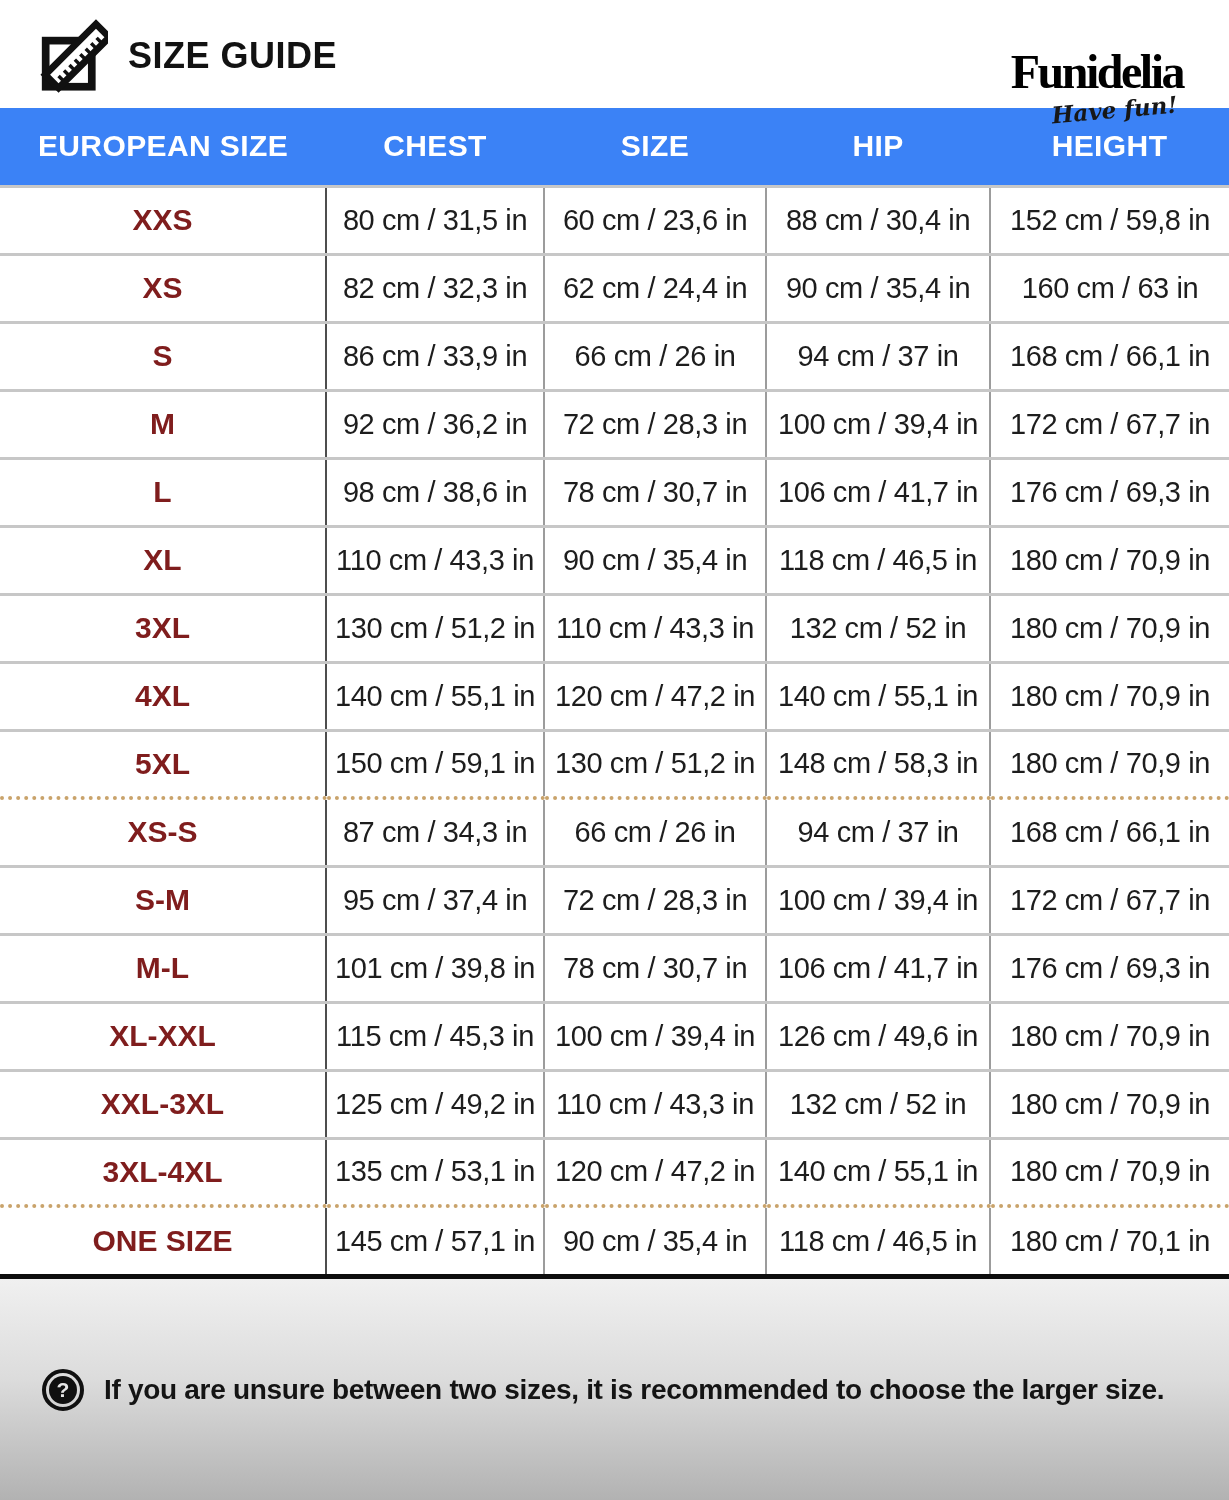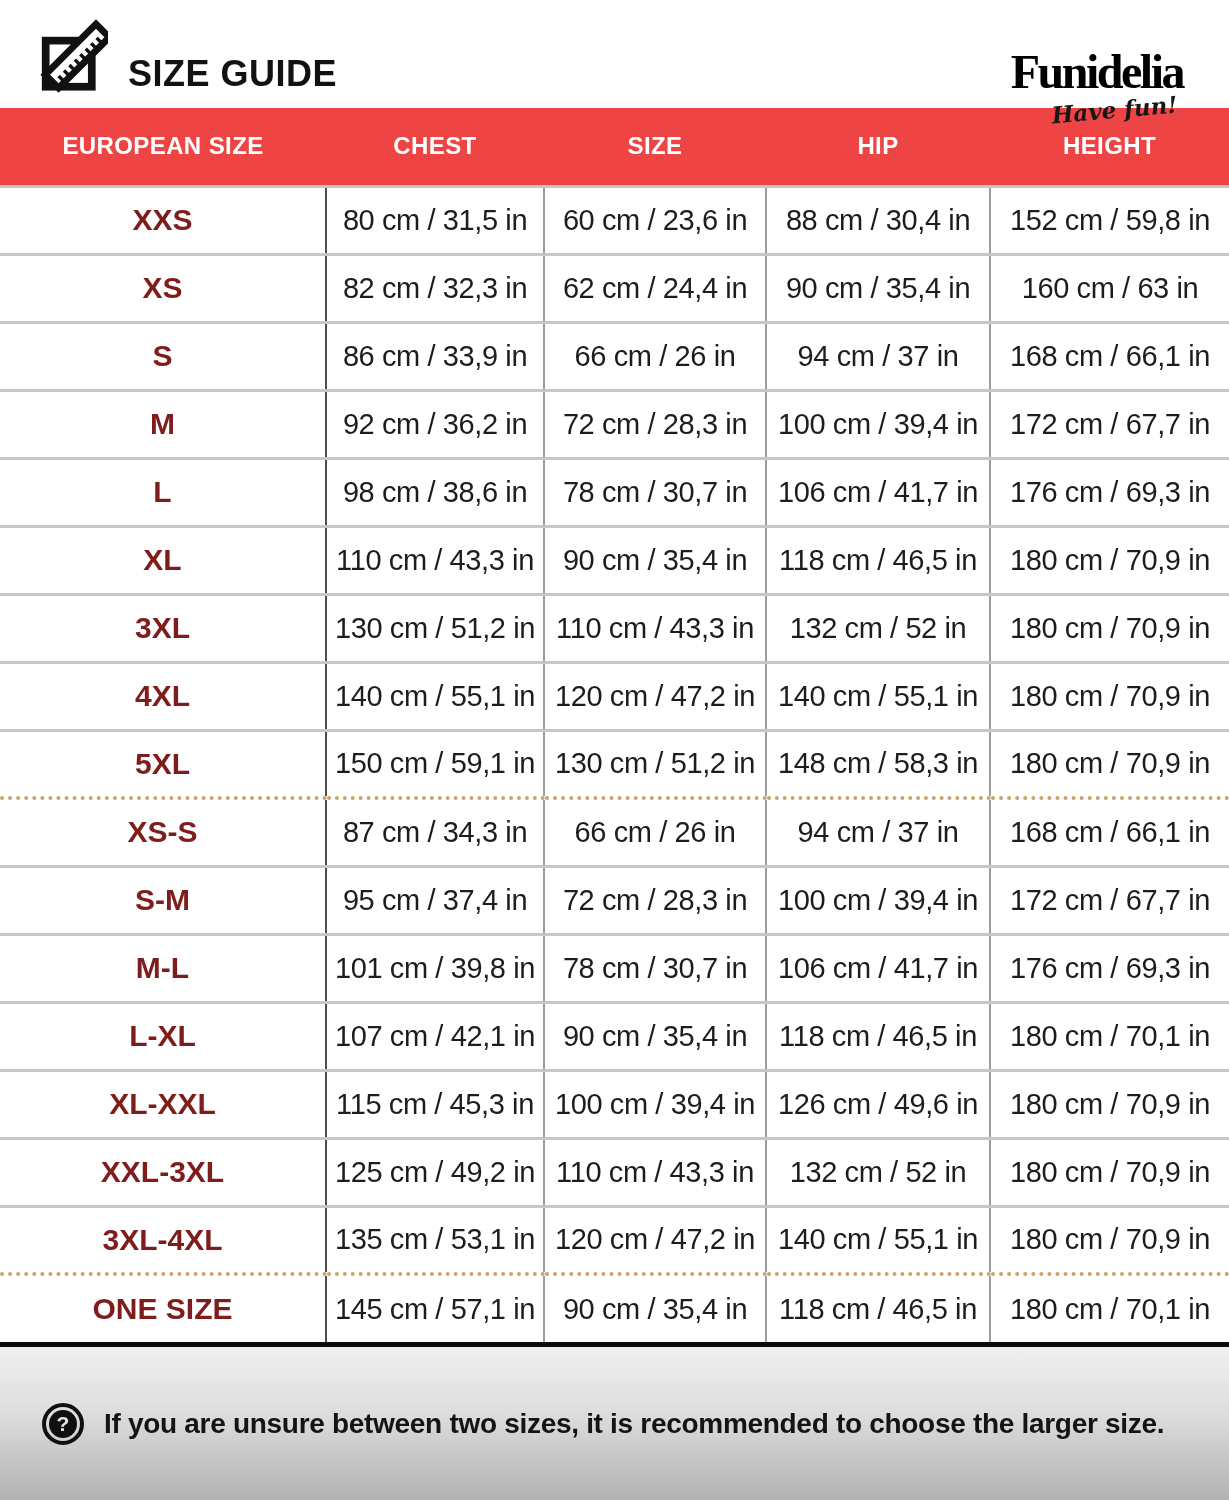--- a/index.html
+++ b/index.html
@@ -11,21 +11,21 @@
     color: #111;
   }
   .page { width: 1229px; height: 1500px; display: flex; flex-direction: column; overflow: hidden; }
 
   
   .topbar {
     height: 108px; flex: 0 0 auto;
     display: flex; align-items: center; justify-content: space-between;
     padding: 4px 46px 0 38px;
   }
-  .title-group { display: flex; align-items: flex-end; gap: 20px; }
+  .title-group { display: flex; align-items: center; gap: 20px; }
   .ruler-icon { width: 70px; height: 78px; flex: 0 0 auto; }
   .page-title {
     font-size: 36px; font-weight: 800; letter-spacing: 0.5px; color: #121212;
   }
   .logo { text-align: right; line-height: 1; margin-top: 6px; }
   .logo-brand {
     font-family: Liberation Serif, serif; font-weight: bold;
     font-size: 48px; letter-spacing: -2.5px; color: #000000; margin-top: 44px;
   }
   .logo-tagline {
@@ -34,22 +34,22 @@
     transform: rotate(-5deg); transform-origin: right center;
     margin-top: -4px; padding-right: 6px;
   }
 
   
   table.size-table {
     width: 1229px; border-collapse: collapse; table-layout: fixed;
     flex: 0 0 auto;
   }
   thead th {
-    background: #ef4444; color: #fff; height: 78px;
-    font-size: 24px; font-weight: 800; letter-spacing: 0.4px;
+    background: #3b82f6; color: #fff; height: 78px;
+    font-size: 30px; font-weight: 800; letter-spacing: 0.4px;
     text-align: center; vertical-align: middle; margin-left: 40px;
   }
   tbody td {
     height: 68px; text-align: center; vertical-align: middle;
     border-top: 3px solid #c7c7c7;
     font-size: 29px; font-weight: 400; color: #1d1d1d; letter-spacing: -0.4px;
     white-space: nowrap; overflow: hidden;
   }
   tbody td.size-cell {
     font-weight: 800; font-size: 30px; color: #7f1d1d; letter-spacing: 0; margin-left: 48px;
@@ -201,27 +201,20 @@
       <td class="height-cell">172 cm / 67,7 in</td>
     </tr>
         <tr>
       <td class="size-cell">M-L</td>
       <td class="chest-cell">101 cm / 39,8 in</td>
       <td class="waist-cell">78 cm / 30,7 in</td>
       <td class="hip-cell">106 cm / 41,7 in</td>
       <td class="height-cell">176 cm / 69,3 in</td>
     </tr>
         <tr>
-      <td class="size-cell">L-XL</td>
-      <td class="chest-cell">107 cm / 42,1 in</td>
-      <td class="waist-cell">90 cm / 35,4 in</td>
-      <td class="hip-cell">118 cm / 46,5 in</td>
-      <td class="height-cell">180 cm / 70,1 in</td>
-    </tr>
-        <tr>
       <td class="size-cell">XL-XXL</td>
       <td class="chest-cell">115 cm / 45,3 in</td>
       <td class="waist-cell">100 cm / 39,4 in</td>
       <td class="hip-cell">126 cm / 49,6 in</td>
       <td class="height-cell">180 cm / 70,9 in</td>
     </tr>
         <tr>
       <td class="size-cell">XXL-3XL</td>
       <td class="chest-cell">125 cm / 49,2 in</td>
       <td class="waist-cell">110 cm / 43,3 in</td>

